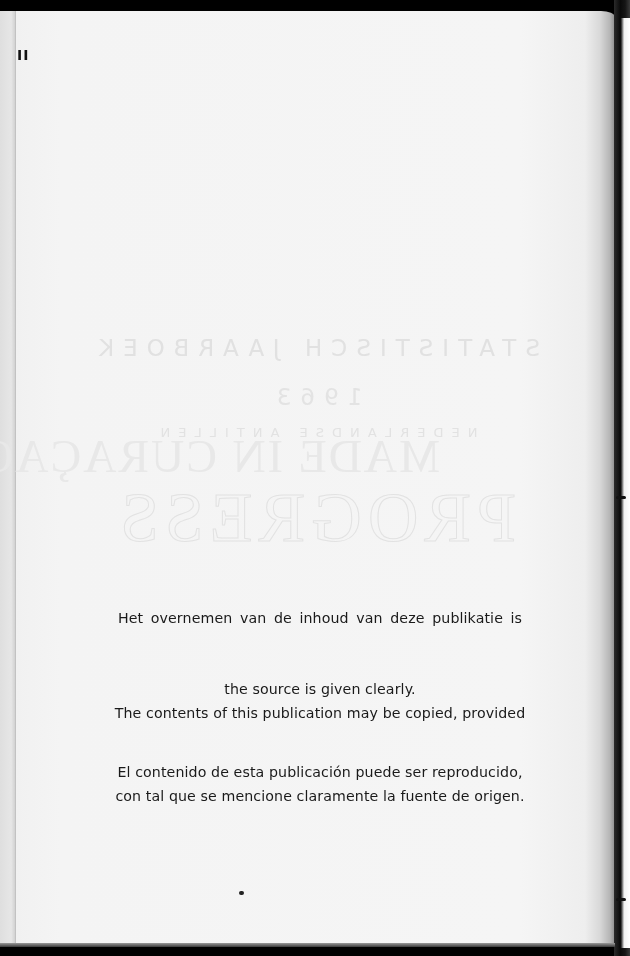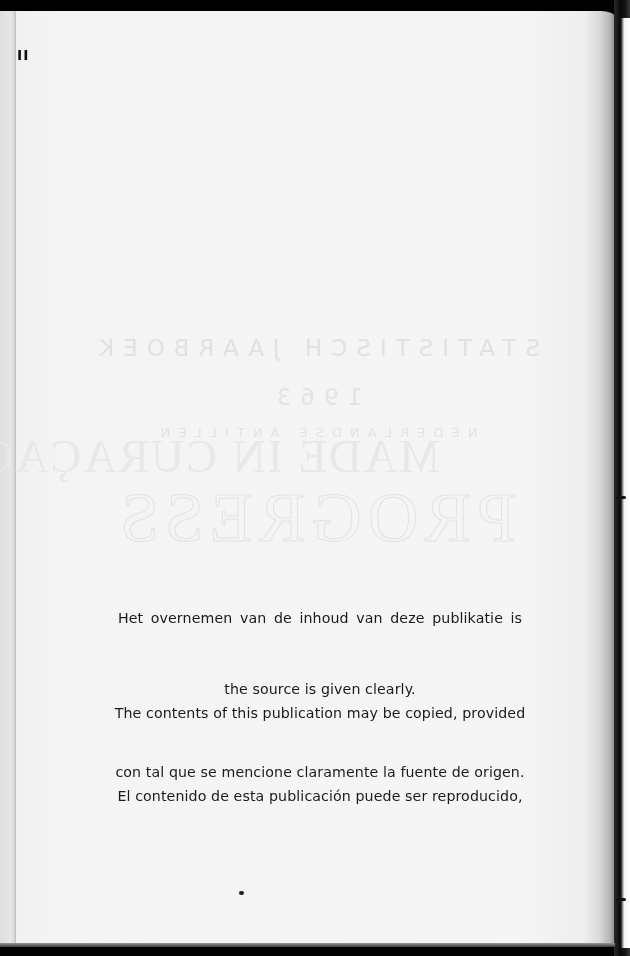--- a/index.html
+++ b/index.html
@@ -201,17 +201,17 @@
 <div class="notice notice-nl">
   <span class="line">Het overnemen van de inhoud van deze publikatie is</span>
 </div>
 
 <div class="notice notice-en">
   <span class="line">the source is given clearly.</span>
   <span class="line">The contents of this publication may be copied, provided</span>
 </div>
 
 <div class="notice notice-es">
+  <span class="line">El contenido de esta publicación puede ser reproducido,</span>
   <span class="line">con tal que se mencione claramente la fuente de origen.</span>
-  <span class="line">El contenido de esta publicación puede ser reproducido,</span>
 </div>
 
 <div class="speck"></div>
 
 </body></html>

